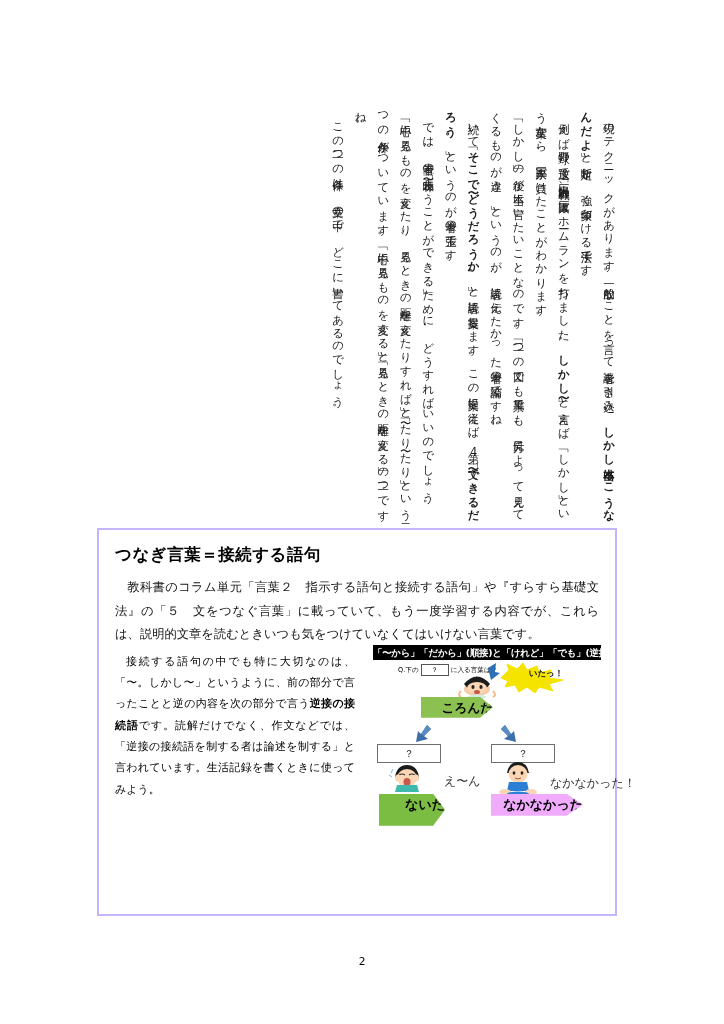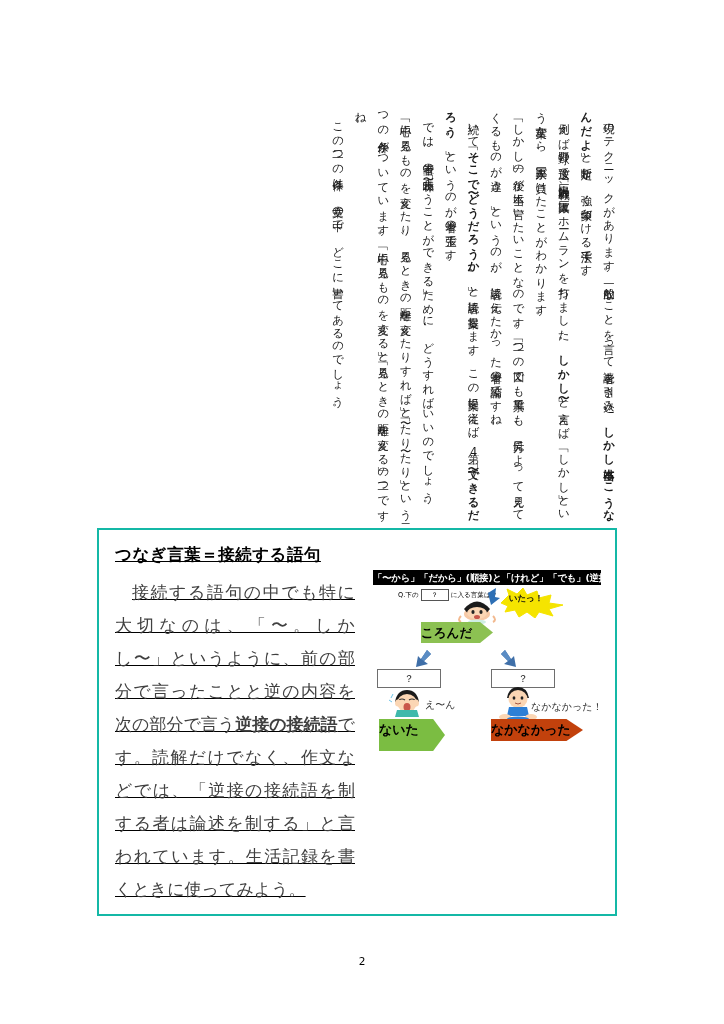--- a/index.html
+++ b/index.html
@@ -43,24 +43,23 @@
   }
   .vb { font-weight: bold; }
 
   
   #column-box {
     position: absolute;
     left: 97px;
     top: 528px;
     width: 520px;
     height: 388px;
-    border: 2px solid #14b8a6;
+    border: 2px solid #c4b5fd;
     background: #ffffff;
     box-sizing: border-box;
-    text-decoration: underline;
   }
   #column-inner {
     position: relative;
     padding: 12px 16px 0 16px;
     height: 100%;
     box-sizing: border-box;
   }
   #column-title {
     font-family: "DejaVu Sans", "Liberation Sans", sans-serif;
     font-size: 16.5px;
@@ -81,25 +80,25 @@
   .b { font-weight: bold; }
 
   
   #lower-flow {
     position: relative;
     margin-top: 4px;
   }
   #lower-text {
     width: 240px;
     font-family: "DejaVu Sans", "Liberation Sans", sans-serif;
-    font-size: 17px;
+    font-size: 11px;
     line-height: 1.94;
     text-align: justify;
     text-indent: 1em;
-    color: #404040;
+    color: #000000;
   }
 
   
   #figure {
     position: absolute;
     left: 258px;
     top: -6px;
     width: 228px;
     height: 190px;
     background: #ffffff;
@@ -141,21 +140,21 @@
     background: #fff;
   }
 
   
   .pent {
     position: absolute;
     background: #8cc152;
     color: #000;
     font-family: "DejaVu Sans", "Liberation Sans", sans-serif;
     font-weight: bold;
-    text-align: left;
+    text-align: right;
     -webkit-clip-path: polygon(0 0, 82% 0, 100% 50%, 82% 100%, 0 100%);
     clip-path: polygon(0 0, 82% 0, 100% 50%, 82% 100%, 0 100%);
   }
   #pent-top {
     left: 48px; top: 52px;
     width: 72px; height: 21px;
     line-height: 21px;
     font-size: 12.5px;
     background: #8cc152;
   }
@@ -164,21 +163,21 @@
     width: 66px; height: 32px;
     line-height: 22px;
     font-size: 13px;
     background: #7bbd42;
   }
   #pent-right {
     left: 118px; top: 149px;
     width: 92px; height: 22px;
     line-height: 22px;
     font-size: 13px;
-    background: #c2410c;
+    background: #f0abfc;
   }
 
   
   .blue-arrow {
     position: absolute;
     width: 22px; height: 22px;
     color: #3f6fa8;
   }
   #arrow-left  { left: 38px;  top: 78px; }
   #arrow-right { left: 126px; top: 78px; }
@@ -197,37 +196,38 @@
   #qbox-right { left: 118px; top: 99px; width: 62px; height: 17px; line-height: 17px; }
 
   
   #starburst {
     position: absolute;
     left: 126px; top: 18px;
     width: 66px; height: 30px;
   }
   #starburst-label {
     position: absolute;
-    left: 120px; top: 23px;
+    left: 140px; top: 23px;
     width: 66px;
     text-align: center;
     font-size: 8.5px;
     font-weight: bold;
     font-family: "DejaVu Sans", "Liberation Sans", sans-serif;
     color: #111;
     z-index: 3;
   }
 
   
   .tiny-cap {
     position: absolute;
-    font-size: 10px;
+    font-size: 12px;
     font-family: "DejaVu Sans", "Liberation Sans", sans-serif;
     color: #333;
     white-space: nowrap;
+    margin-left: 19px;
   }
   #cap-left  { left: 52px;  top: 128px; }
   #cap-right { left: 158px; top: 130px; }
 
   
   .kid { position: absolute; }
   #kid-top   { left: 82px; top: 14px; width: 46px; height: 40px; }
   #kid-left  { left: 14px; top: 118px; width: 40px; height: 34px; }
   #kid-right { left: 126px; top: 116px; width: 38px; height: 36px; }
 
@@ -256,20 +256,21 @@
       <p><span>では、筆者の主張「〜味わうことができる」ために、どうすればいいのでしょう。</span></p>
       <p><span>「中心に見るものを変えたり、見るときの距離を変えたりすれば」と「〜たり〜たり」という二つの条件がついています。「中心に見るものを変える」と「見るときの距離を変える」の二つですね。</span></p>
       <p><span>この二つの条件は、文章の中で、どこに書いてあるのでしょう。</span></p>
     </div>
 
   <div id="column-box">
     <div id="column-inner">
 
       <div id="column-title">つなぎ言葉＝接続する語句</div>
 
+      <p class="body-para" id="col-p2"><span>教科書のコラム単元「言葉２　指示する語句と接続する語句」や『すらすら基礎文法』の「５　文をつなぐ言葉」に載っていて、もう一度学習する内容でが、これらは、説明的文章を読むときいつも気をつけていなくてはいけない言葉です。</span></p>
 
       <div id="lower-flow">
 
         <div id="lower-text"><span>接続する語句の中でも特に大切なのは、「〜。しかし〜」というように、前の部分で言ったことと逆の内容を次の部分で言う</span><span class="vb b">逆接の接続語</span><span>です。読解だけでなく、作文などでは、「逆接の接続語を制する者は論述を制する」と言われています。生活記録を書くときに使ってみよう。</span></div>
 
         <div id="figure">
 
           <div id="fig-titlebar">「〜から」「だから」(順接)と「けれど」「でも」(逆接)</div>
 
           <div id="fig-question">

